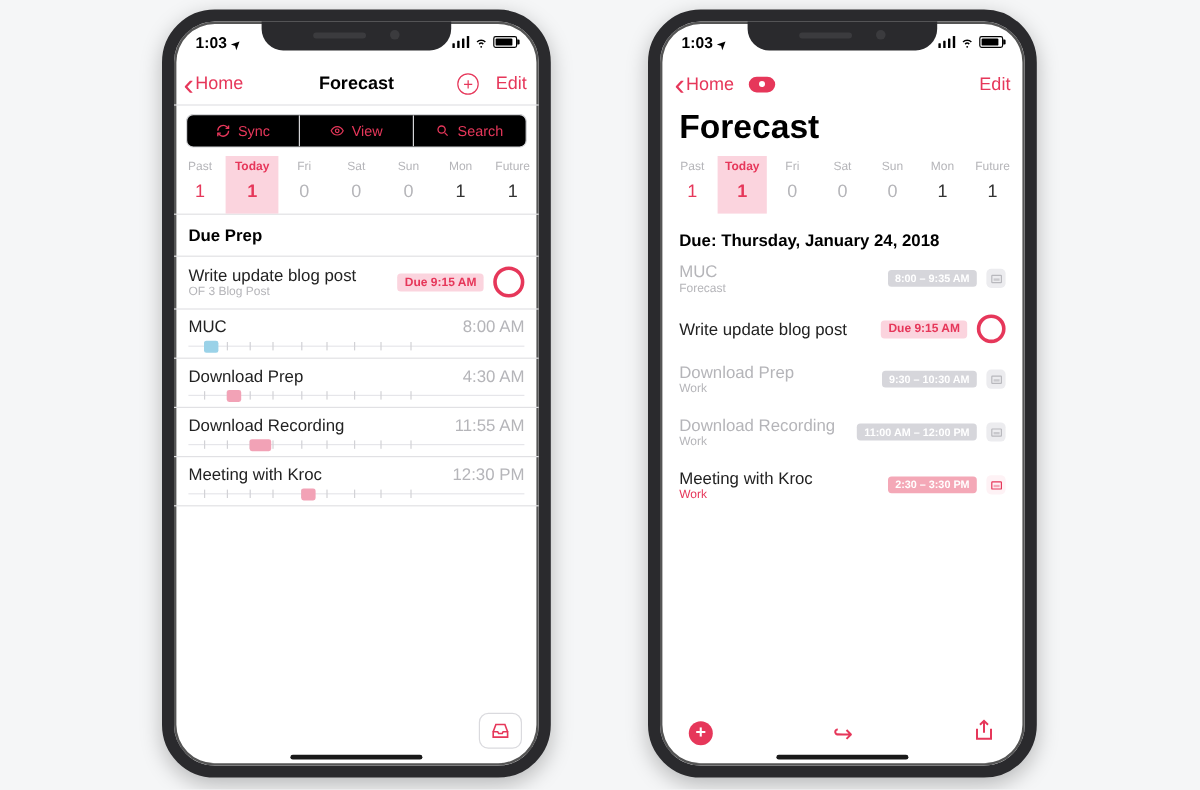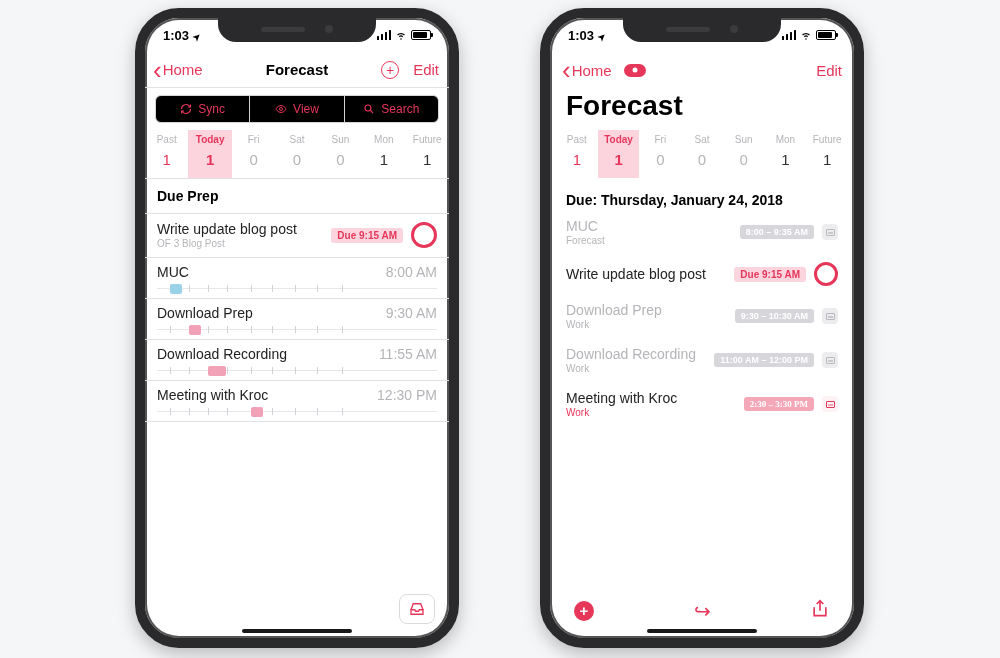--- a/index.html
+++ b/index.html
@@ -112,21 +112,21 @@
   .due-head .dmeta{font-size:10px;color:var(--grey-text);margin-top:2px;}
   .due-head .dmeta .ov{color:var(--accent);font-weight:600;}
   .r-item{padding:8px 16px;display:flex;align-items:center;gap:8px;}
   .r-left{flex:1;min-width:0;}
   .r-ttl{font-size:14px;color:#222;}
   .r-ttl.grey{color:var(--grey-text);}
   .r-sub{font-size:10px;color:var(--grey-text);margin-top:1px;}
   .r-sub.accent{color:var(--accent);}
   .badge{font-size:9px;font-weight:600;padding:2px 6px;border-radius:3px;white-space:nowrap;}
   .badge.grey{background:var(--badge-grey);color:#fff;}
-  .badge.accent{background:var(--accent-soft);color:#fff;font-family:Liberation Serif, serif;}
+  .badge.accent{background:var(--accent-soft);color:#fff;}
   .badge.due{background:var(--accent-bg);color:var(--accent);font-size:10px;}
   .cal-ico{width:16px;height:16px;border-radius:4px;display:flex;align-items:center;justify-content:center;}
   .cal-ico.grey{background:#ececef;}
   .cal-ico.accent{background:var(--accent-light);}
   .cal-ico span{width:9px;height:7px;border:1px solid;border-radius:1px;position:relative;}
   .cal-ico.grey span{border-color:#b8b8bd;}
   .cal-ico.accent span{border-color:var(--accent);}
   .cal-ico span::after{content:"";position:absolute;left:1px;right:1px;bottom:1px;height:1.5px;}
   .cal-ico.grey span::after{background:#c9c9cd;}
   .cal-ico.accent span::after{background:var(--accent-soft);}
@@ -247,21 +247,21 @@
           <span class="tick" style="left:115px"></span>
           <span class="tick" style="left:138px"></span>
           <span class="tick" style="left:160px"></span>
           <span class="tick" style="left:185px"></span>
       <span class="block" style="left:13px;width:12px;background:#9ad2e8"></span>
     </div>
       </div>
       <div class="cal-item">
         <div class="cal-row">
       <span class="cal-ttl">Download Prep</span>
-      <span class="cal-time">9:30 AM</span>
+      <span class="cal-time">4:30 AM</span>
     </div>
     <div class="timeline">
       <span class="tick" style="left:13px"></span>
           <span class="tick" style="left:32px"></span>
           <span class="tick" style="left:51px"></span>
           <span class="tick" style="left:70px"></span>
           <span class="tick" style="left:94px"></span>
           <span class="tick" style="left:115px"></span>
           <span class="tick" style="left:138px"></span>
           <span class="tick" style="left:160px"></span>

